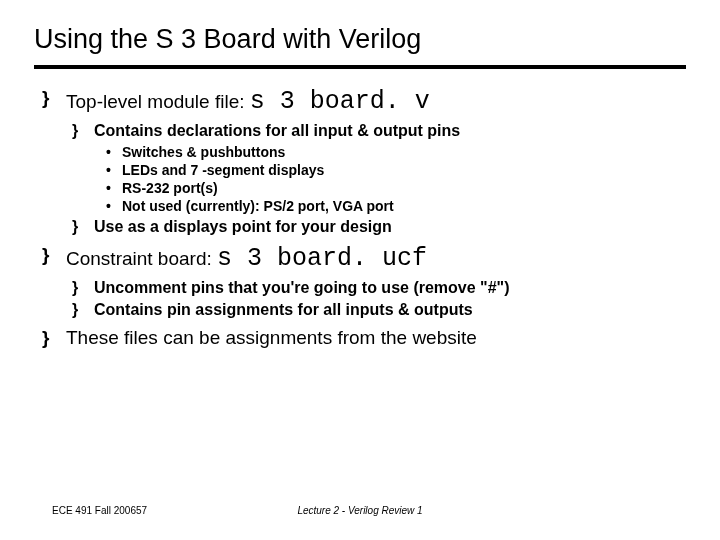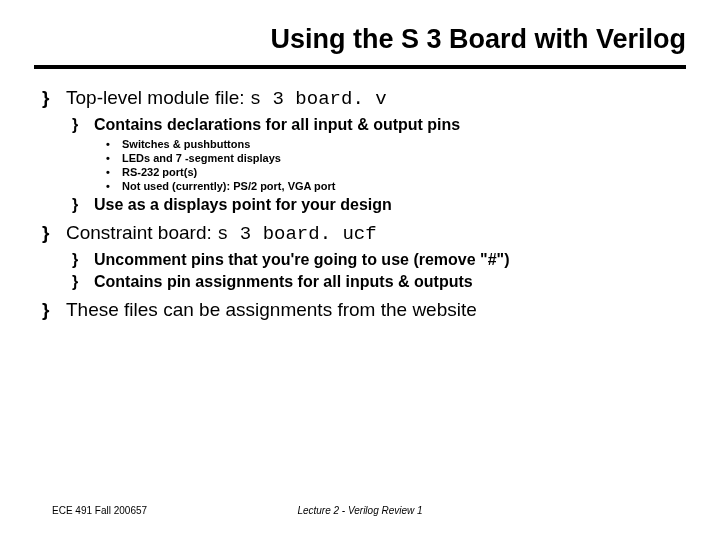--- a/index.html
+++ b/index.html
@@ -1,36 +1,36 @@
 <!DOCTYPE html>
 <html><head>
 <meta charset="utf-8">
 <style>
   * { margin: 0; padding: 0; box-sizing: border-box; }
   html, body { width: 720px; height: 540px; background: #fff; font-family: Arial, Helvetica, sans-serif; color: #000; }
   .slide { width: 720px; height: 540px; position: relative; padding: 24px 34px 0 34px; }
-  .title { font-size: 27px; font-weight: bold; text-align: right; }
+  .title { font-size: 27px; font-weight: normal; }
   .rule { border: none; border-top: 4px solid #000; margin: 10px 0 18px 0; }
   .content ul { list-style: none; }
   .content li { margin-bottom: 4px; }
 
   .lvl1 { margin-left: 8px; font-size: 19px; }
   .lvl1 > li { padding-left: 24px; position: relative; margin-bottom: 8px; }
   .lvl1 > li::before { content: "}"; position: absolute; left: 0; top: 0; font-weight: bold; }
 
   .lvl2 { margin-left: 6px; font-size: 16px; font-weight: bold; margin-top: 6px; }
   .lvl2 > li { padding-left: 22px; position: relative; margin-bottom: 4px; }
   .lvl2 > li::before { content: "}"; position: absolute; left: 0; top: 0; font-weight: bold; }
 
-  .lvl3 { margin-left: 10px; font-size: 11px; font-weight: bold; margin-top: 4px; }
+  .lvl3 { margin-left: 10px; font-size: 14px; font-weight: bold; margin-top: 4px; }
   .lvl3 > li { padding-left: 18px; position: relative; margin-bottom: 2px; }
   .lvl3 > li::before { content: "•"; position: absolute; left: 2px; top: 0; }
 
   .mono { font-family: "Courier New", Courier, monospace; font-weight: normal; }
-  .lvl1 .mono { font-size: 19px; }
+  .lvl1 .mono { font-size: 25px; }
 
   .footer { position: absolute; bottom: 24px; left: 0; width: 100%; padding: 0 40px 0 52px; font-size: 10px; display: flex; justify-content: flex-start; align-items: baseline; }
   .footer-center { position: absolute; left: 50%; transform: translateX(-50%); font-style: italic; }
 </style>
 </head>
 <body>
 
 <div class="slide">
   <h1 class="title">Using the S 3 Board with Verilog</h1>
   <hr class="rule">

